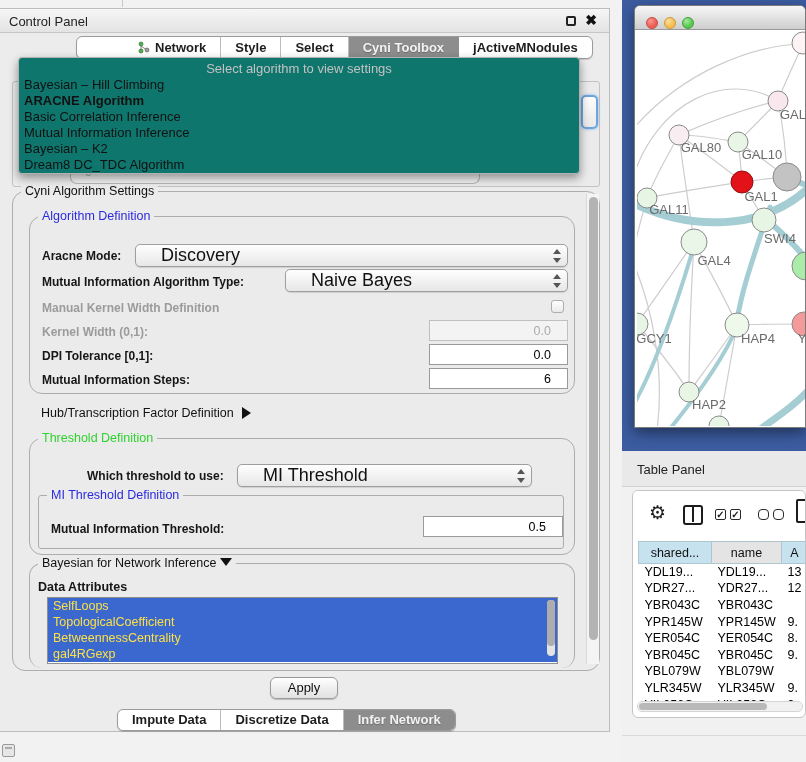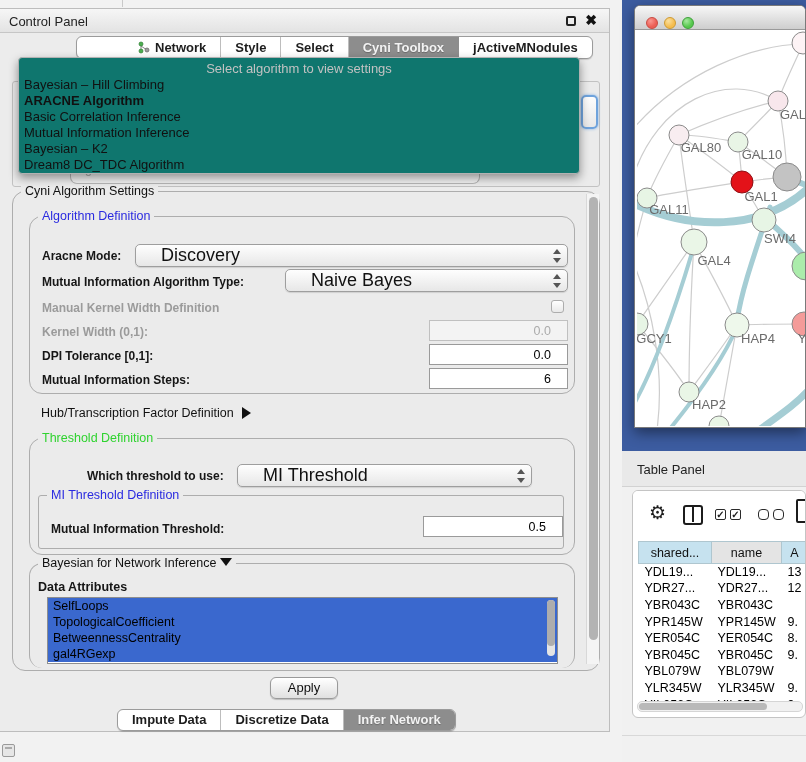--- a/index.html
+++ b/index.html
@@ -62,21 +62,21 @@
   .field.dis { background:#F3F3F3; color:#ABABAB; border-color:#C0C0C0; }
   .checkbox { position:absolute; width:13px; height:13px; border:1px solid #ADADAD; border-radius:3px;
     background:linear-gradient(#FFF,#E9E9E9); }
 
   .hub-row { position:absolute; left:40px; top:392px; font-size:12.5px; color:#111; }
   .hub-row .tri { display:inline-block; margin-left:8px; border:6px solid transparent; border-left:9px solid #111;
     border-right:none; vertical-align:-2px; }
   .src-tri { display:inline-block; margin-left:4px; border:6px solid transparent; border-top:8px solid #111; border-bottom:none; vertical-align:1px; }
 
   .attr-list { position:absolute; left:17px; top:33px; width:511px; height:67px; background:#FFF; border:1px solid #8E8E8E; overflow:hidden; }
-  .attr-item { height:16px; line-height:16px; font-size:12.5px; color:#000000; background:#3A68CE; padding-left:5px; }
+  .attr-item { height:16px; line-height:16px; font-size:12.5px; color:#fde047; background:#3A68CE; padding-left:5px; }
   .attr-scroll { position:absolute; right:2px; top:2px; width:8px; height:56px; background:#E4E4E4; border-radius:4px; }
   .attr-scroll .th { position:absolute; left:0; top:0; width:8px; height:46px; background:#ADADAD; border-radius:4px; }
   .vscroll { position:absolute; left:586px; top:185px; width:13px; height:470px; background:#F4F4F4; border-left:1px solid #D8D8D8; }
   .vscroll .th { position:absolute; left:2px; top:3px; width:9px; height:443px; background:#B3B3B3; border-radius:5px; }
 
   .apply-btn { position:absolute; left:270px; top:668px; width:68px; height:22px; border:1px solid #999;
     border-radius:6px; background:linear-gradient(#FFF,#E0E0E0); font-size:13px; color:#111; text-align:center; line-height:20px;
     box-shadow:0 1px 1px rgba(0,0,0,.2); }
 
   

